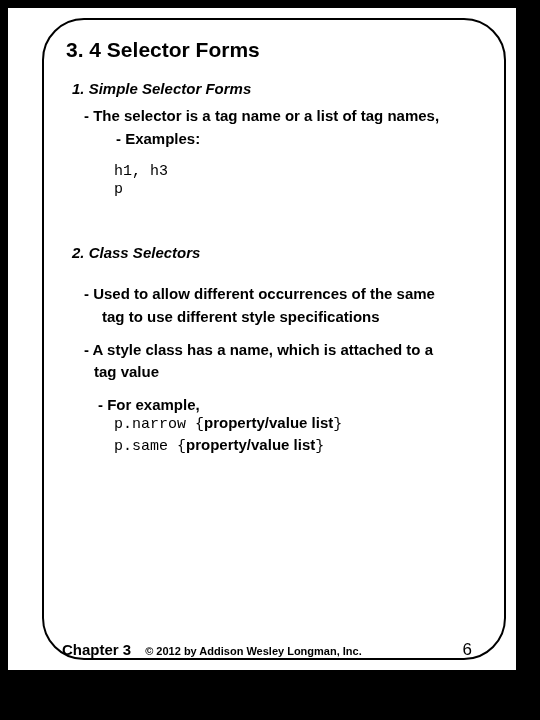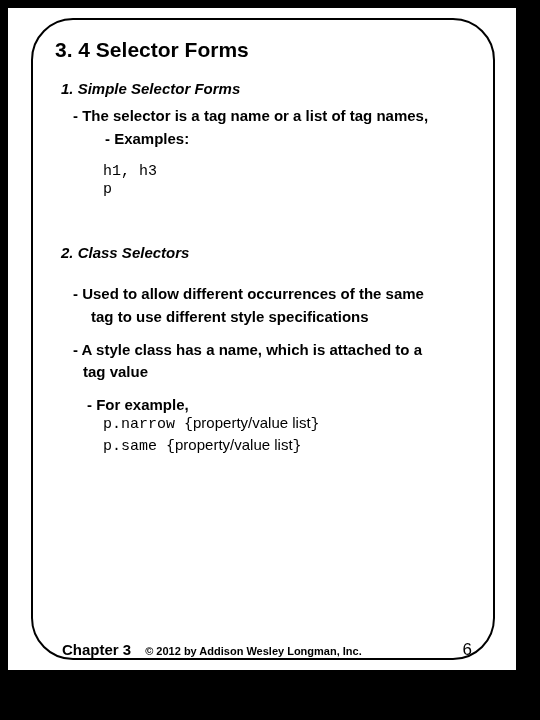--- a/index.html
+++ b/index.html
@@ -14,21 +14,21 @@
     position: absolute;
     top: 8px;
     left: 8px;
     width: 508px;
     height: 662px;
     background: #fff;
   }
   .frame {
     position: absolute;
     top: 10px;
-    left: 23px;
+    left: 34px;
     width: 464px;
     height: 642px;
     border: 2px solid #000;
     border-radius: 42px;
     padding: 18px 22px 14px 22px;
   }
   .title {
     font-size: 21px;
     font-weight: bold;
     margin-bottom: 18px;
@@ -73,21 +73,21 @@
   }
   .codeblock2 {
     font-size: 15px;
     margin-left: 48px;
     line-height: 1.3;
   }
   .codeblock2 .mono {
     font-family: "Courier New", Courier, monospace;
   }
   .codeblock2 .prop {
-    font-weight: normal;
+    font-weight: bold;
   }
   .gap-lg { height: 44px; }
   .gap-md { height: 14px; }
   .footer {
     position: absolute;
     bottom: 10px;
     left: 0;
     width: 100%;
     display: flex;
     align-items: baseline;

